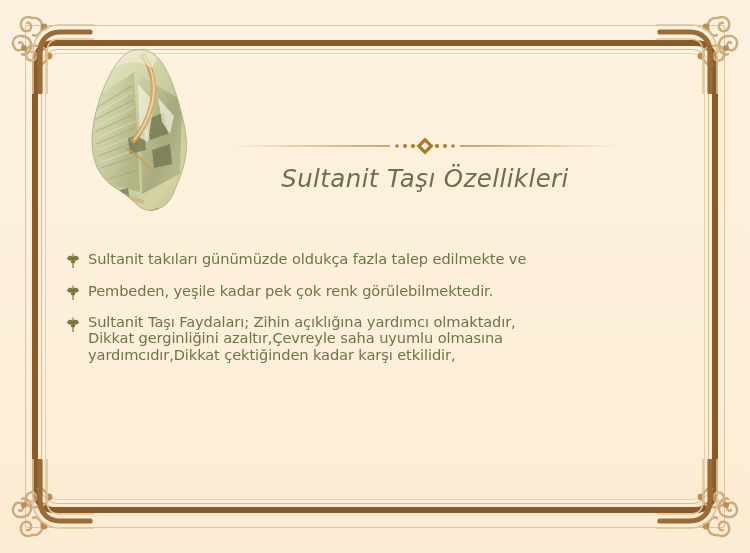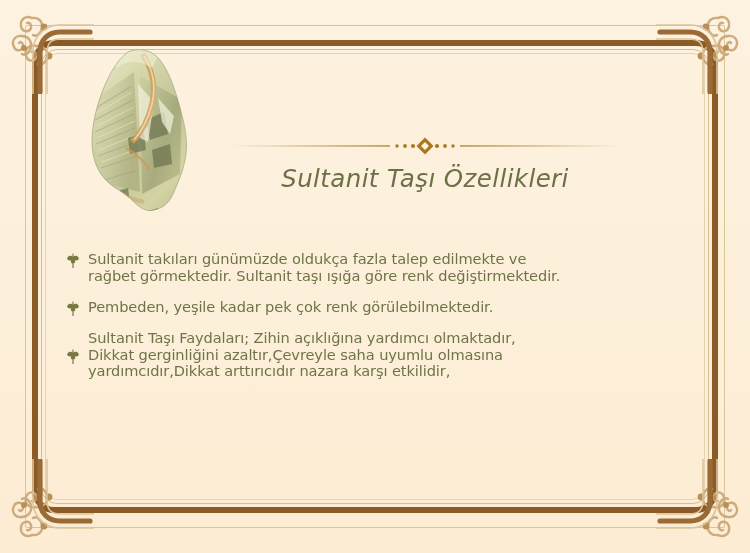--- a/index.html
+++ b/index.html
@@ -89,21 +89,21 @@
   #bullets{
     position:absolute;
     left:66px;top:250px;
     width:628px;
   }
   .bullet-row{
     display:flex;
     align-items:flex-start;
     margin-bottom:14px;
   }
-  .bullet-row:last-child{margin-bottom:0;align-items:center;}
+  .bullet-row:last-child{margin-bottom:0;}
   .bullet-glyph{
     flex:0 0 auto;
     width:22px;
     padding-top:3px;
     color:#77793f;
   }
   .bullet-glyph svg{display:block;}
   .bullet-text{
     flex:1 1 auto;
     font-family:"DejaVu Sans", sans-serif;
@@ -335,21 +335,20 @@
           <path d="M7 0 C7.9 1.6 7.7 2.7 7.2 3.6 C8.4 2.6 10 2.5 11.3 3.2
                    C12.8 4 13.2 5.7 12.2 6.8 C11.3 7.8 9.6 7.8 8.6 7
                    C9.4 8.1 9.3 9.4 8.5 10.2 L7.6 10.2 L7.6 15 L6.4 15
                    L6.4 10.2 L5.5 10.2 C4.7 9.4 4.6 8.1 5.4 7
                    C4.4 7.8 2.7 7.8 1.8 6.8 C0.8 5.7 1.2 4 2.7 3.2
                    C4 2.5 5.6 2.6 6.8 3.6 C6.3 2.7 6.1 1.6 7 0 Z" fill="#77793f"></path>
         </svg>
       </span>
       <span class="bullet-text">
         <span>Sultanit takıları günümüzde oldukça fazla talep edilmekte ve</span><br>
-        <span>rağbet görmektedir. Sultanit taşı ışığa göre renk değiştirmektedir.</span>
       </span>
     </div>
 
     <div class="bullet-row">
       <span class="bullet-glyph">
         <svg width="14" height="15" viewBox="0 0 14 15" xmlns="http://www.w3.org/2000/svg">
           <path d="M7 0 C7.9 1.6 7.7 2.7 7.2 3.6 C8.4 2.6 10 2.5 11.3 3.2
                    C12.8 4 13.2 5.7 12.2 6.8 C11.3 7.8 9.6 7.8 8.6 7
                    C9.4 8.1 9.3 9.4 8.5 10.2 L7.6 10.2 L7.6 15 L6.4 15
                    L6.4 10.2 L5.5 10.2 C4.7 9.4 4.6 8.1 5.4 7
@@ -369,18 +368,18 @@
                    C12.8 4 13.2 5.7 12.2 6.8 C11.3 7.8 9.6 7.8 8.6 7
                    C9.4 8.1 9.3 9.4 8.5 10.2 L7.6 10.2 L7.6 15 L6.4 15
                    L6.4 10.2 L5.5 10.2 C4.7 9.4 4.6 8.1 5.4 7
                    C4.4 7.8 2.7 7.8 1.8 6.8 C0.8 5.7 1.2 4 2.7 3.2
                    C4 2.5 5.6 2.6 6.8 3.6 C6.3 2.7 6.1 1.6 7 0 Z" fill="#77793f"></path>
         </svg>
       </span>
       <span class="bullet-text tight">
         <span>Sultanit Taşı Faydaları;  Zihin açıklığına yardımcı olmaktadır,</span><br>
         <span>Dikkat gerginliğini azaltır,Çevreyle saha uyumlu olmasına</span><br>
-        <span>yardımcıdır,Dikkat arttırıcıdır nazara karşı etkilidir,</span><br>
+        <span>yardımcıdır,Dikkat çektiğinden kadar karşı etkilidir,</span><br>
       </span>
     </div>
 
   </div>
 </div>
 
 </body></html>

